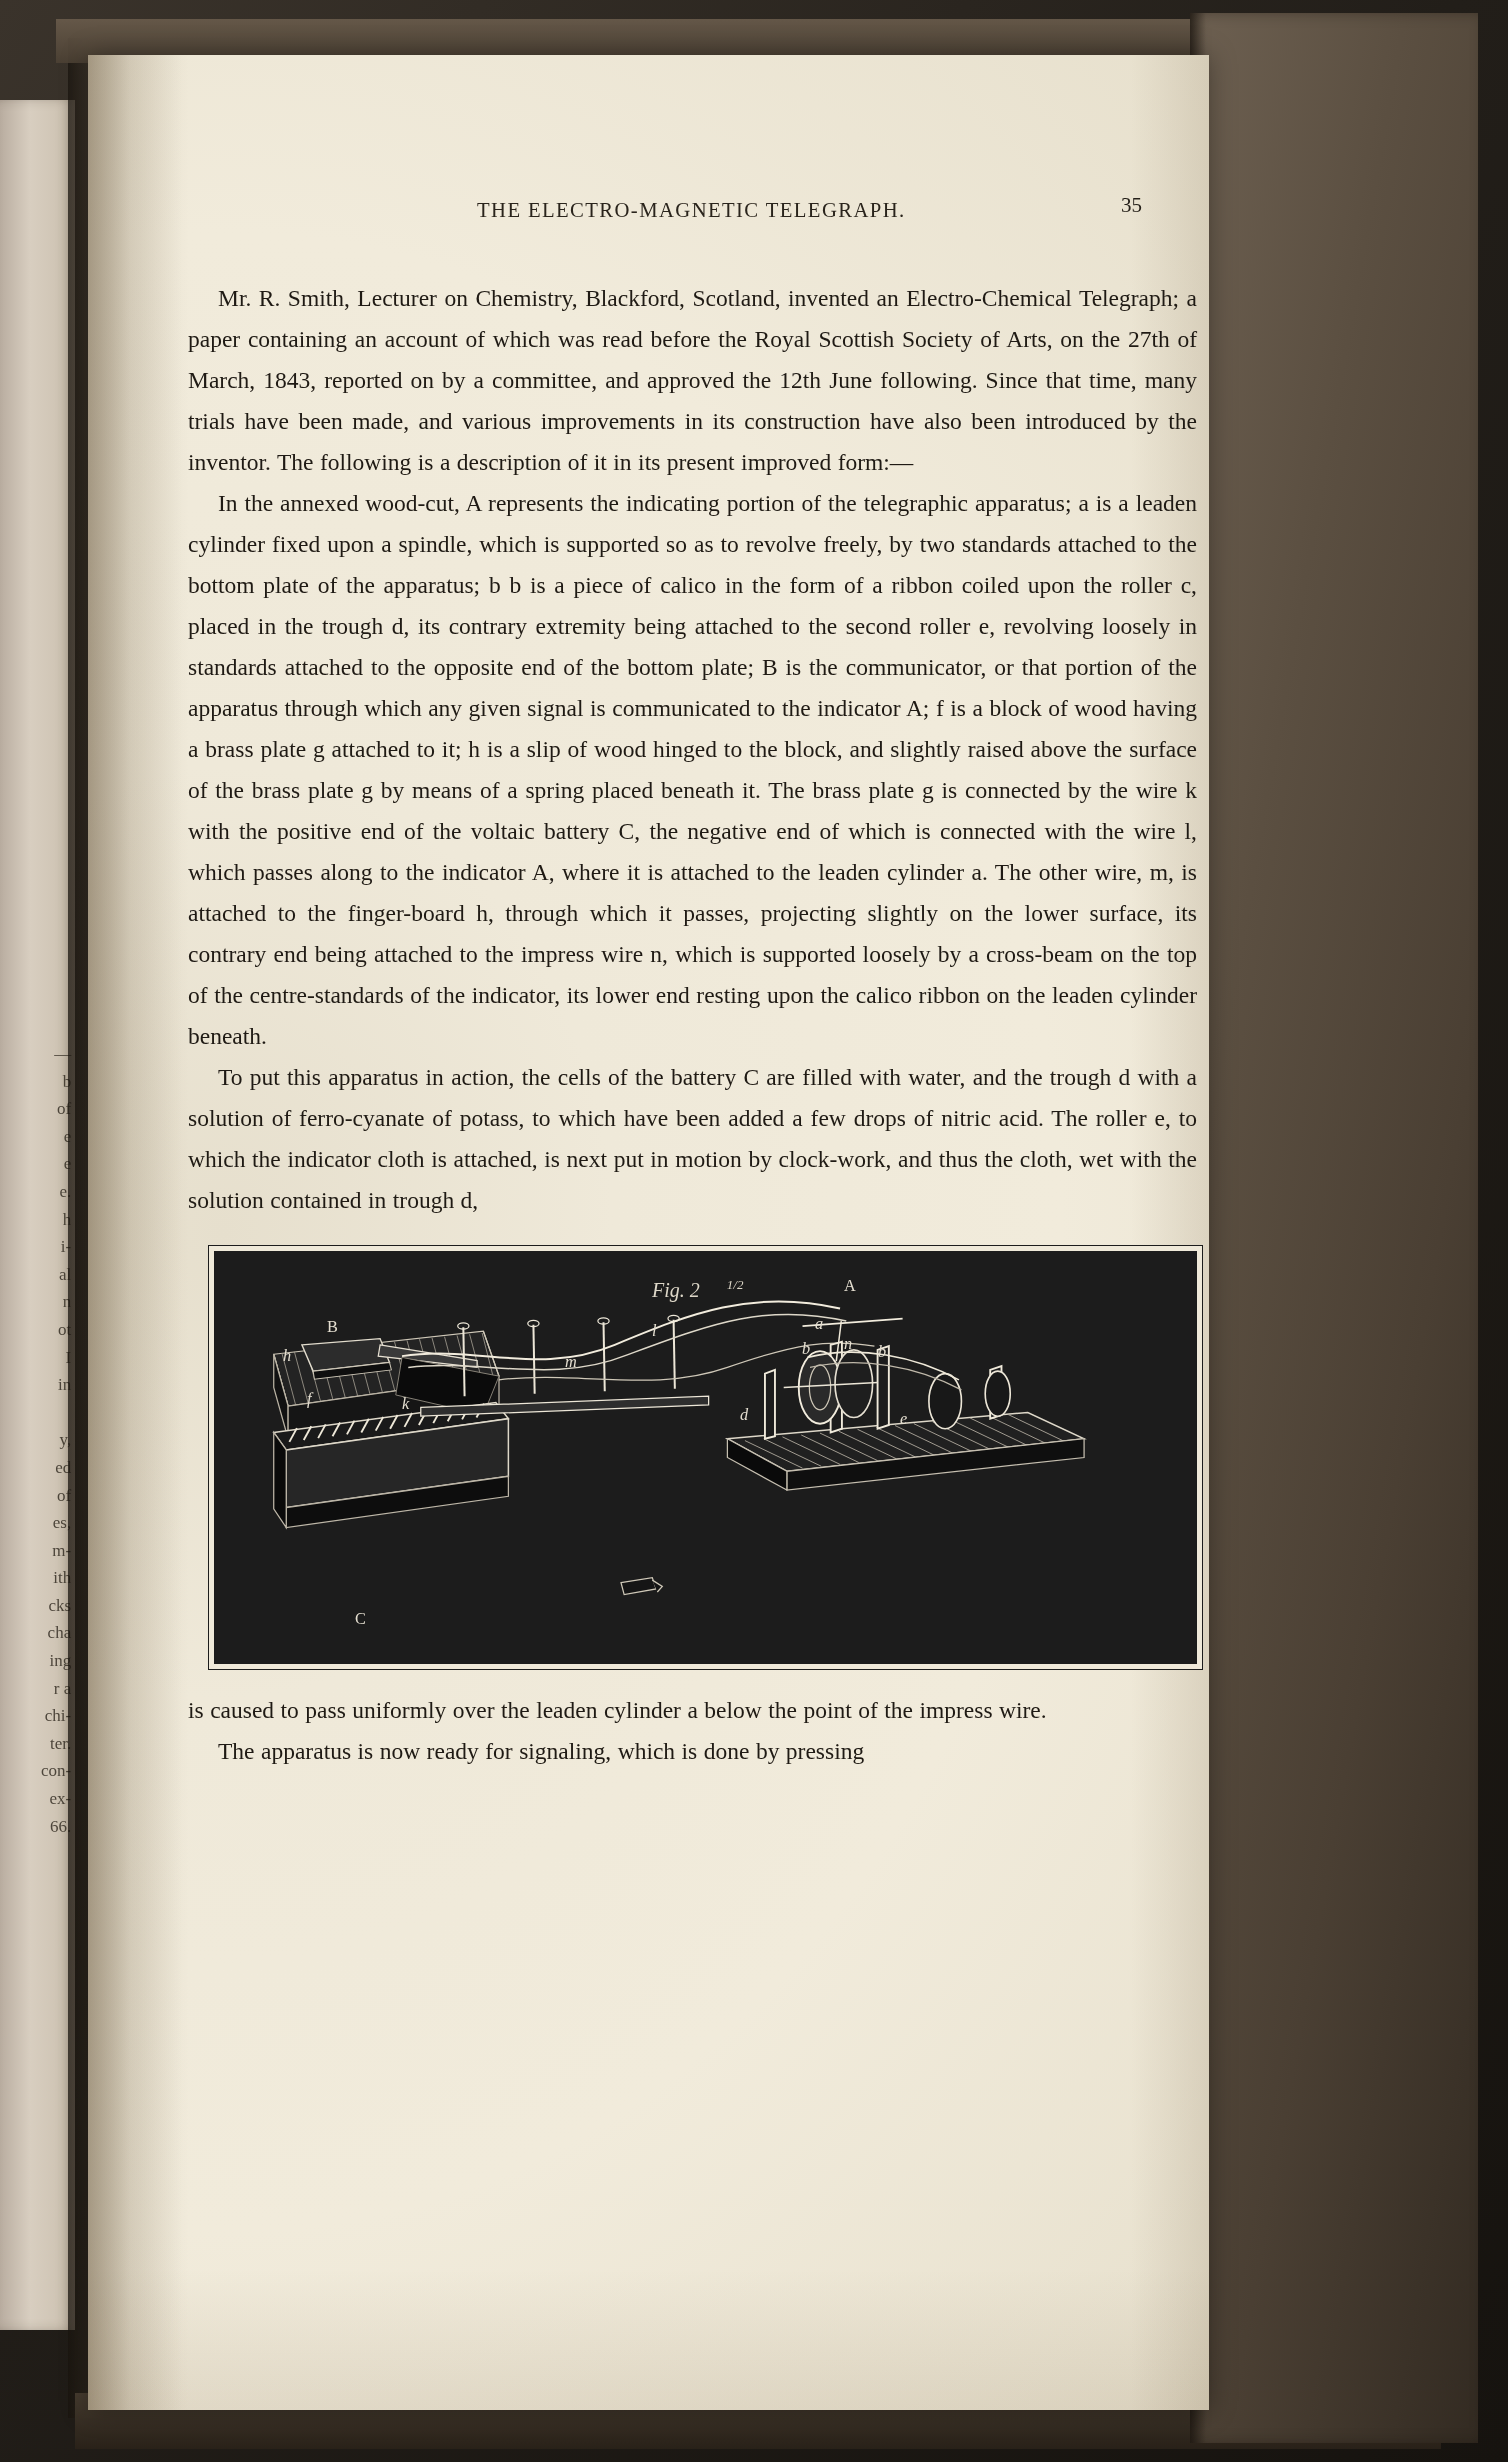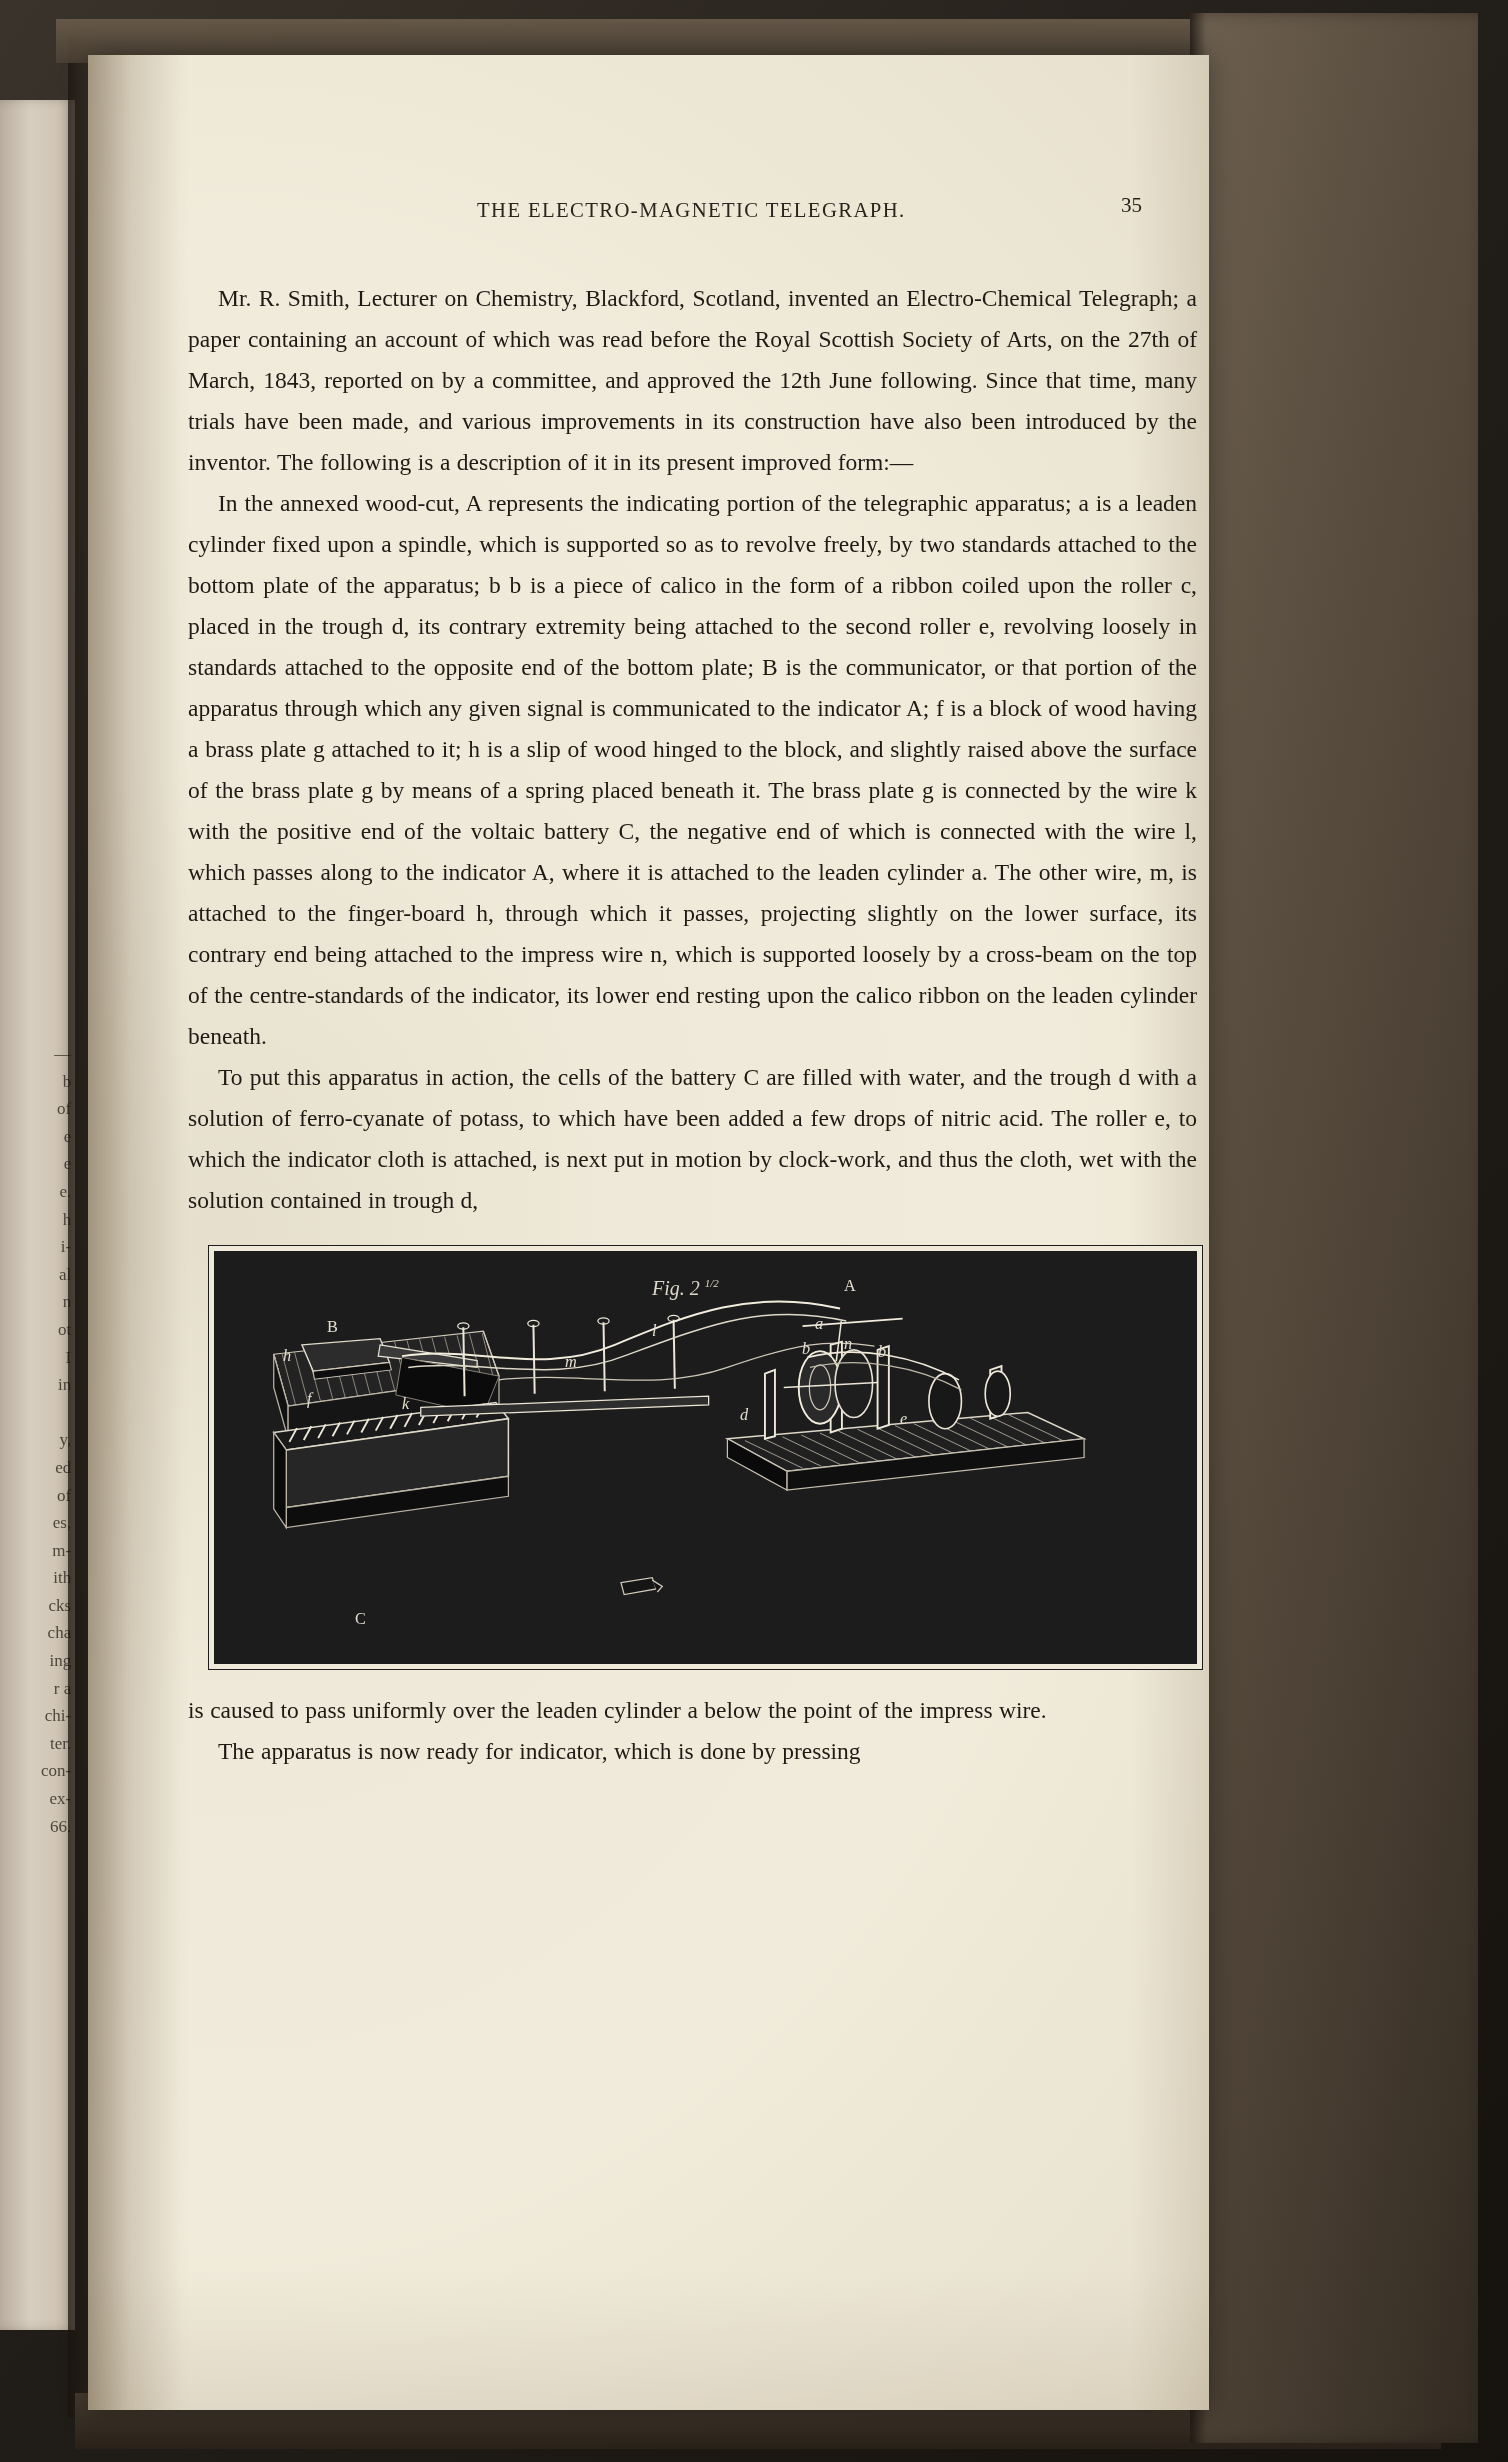--- a/index.html
+++ b/index.html
@@ -180,21 +180,21 @@
   }
   .fig-caption {
     position: absolute;
     left: 438px;
     top: 26px;
     color: #ddd7c8;
     font-size: 20px;
     font-style: italic;
     font-family: "Liberation Serif", serif;
   }
-  .fig-caption sup { font-size: 11px; }
+  .fig-caption sup { font-size: 13px; margin-left: 22px; }
   .lbl {
     position: absolute;
     color: #e4ded0;
     font-size: 16.3px;
     font-style: italic;
     font-family: "Liberation Serif", serif;
   }
   .lbl.cap { font-style: normal; }
 
   svg.engraving { position: absolute; left: 0; top: 0; }
@@ -413,20 +413,20 @@
           <div class="lbl" style="left:69px; top:95px;">h</div>
           <div class="lbl" style="left:93px; top:138px;">f</div>
           <div class="lbl" style="left:188px; top:143px;">k</div>
           <div class="lbl" style="left:526px; top:154px;">d</div>
           <div class="lbl" style="left:351px; top:101px;">m</div>
           <div class="lbl" style="left:438px; top:70px;">l</div>
         </div>
       </div>
 
       <p class="para tail">is caused to pass uniformly over the leaden cylinder a below the point of the impress wire.</p>
-      <p class="para indent">The apparatus is now ready for indicator, which is done by pressing</p>
+      <p class="para indent">The apparatus is now ready for signaling, which is done by pressing</p>
 
     </div>
   </div>
 
   <div class="curve"></div>
 </div>
 
 
 </body></html>

